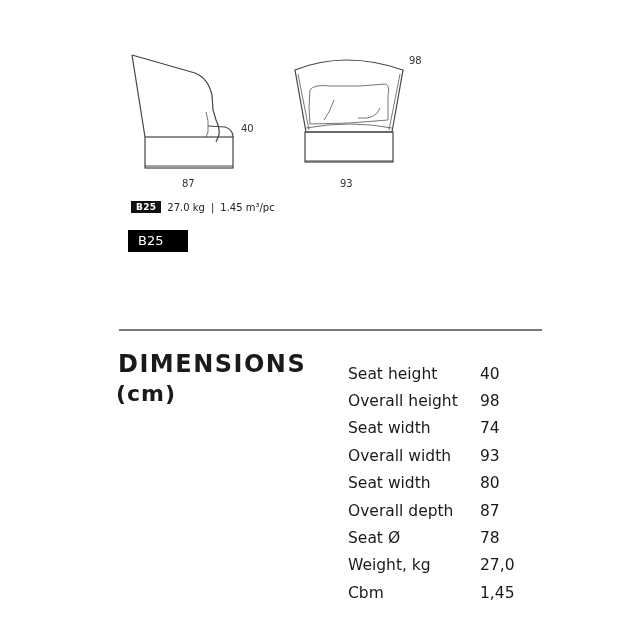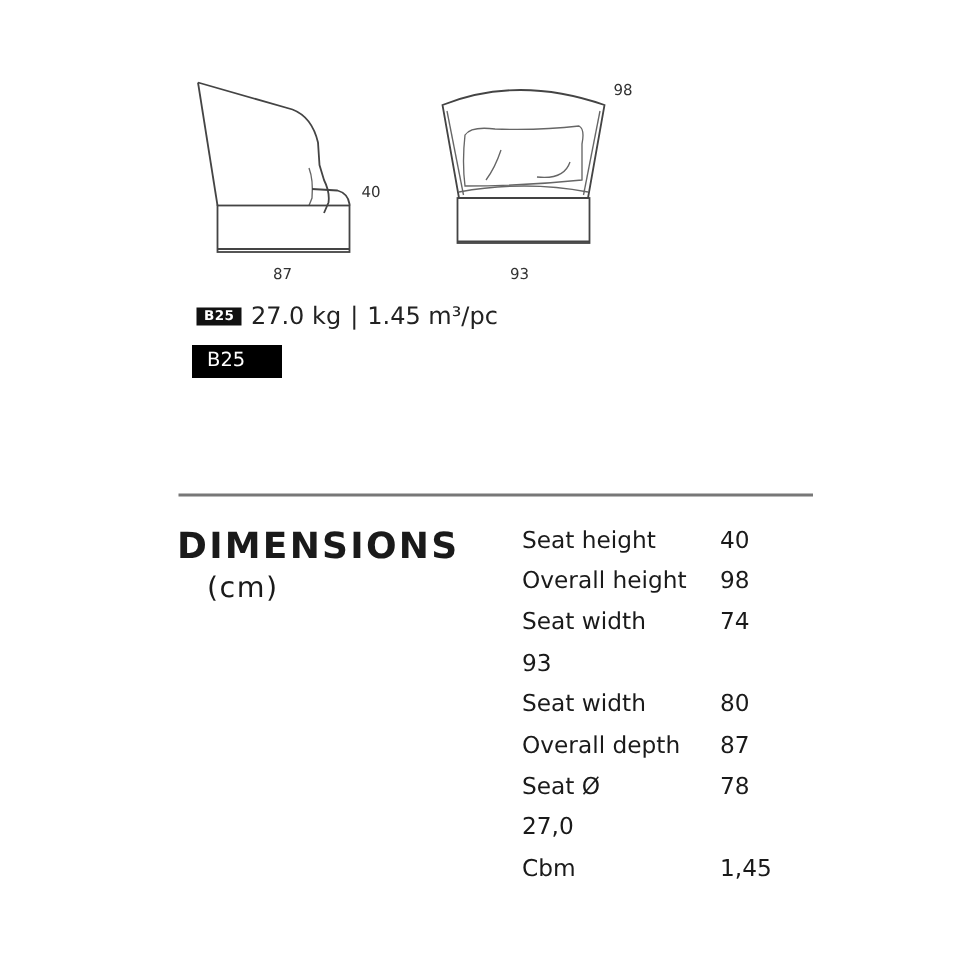--- a/index.html
+++ b/index.html
@@ -4,27 +4,27 @@
   <style>
     html, body { margin: 0; padding: 0; background: #ffffff; }
     body { width: 640px; height: 640px; position: relative; overflow: hidden;
            font-family: "DejaVu Sans", sans-serif; color: #1a1a1a; }
     .abs { position: absolute; }
     .dim-label { font-size: 10px; color: #333; }
     svg .ln { fill: none; stroke: #444; stroke-width: 1.2; }
     svg .lt { fill: none; stroke: #666; stroke-width: 0.9; }
     .badge-small { background: #111; color: #fff; font-size: 9px; font-weight: bold;
                    padding: 1px 5px; letter-spacing: 0.3px; }
-    .spec-text { font-size: 16px; color: #222; margin-left: 6px; }
+    .spec-text { font-size: 10px; color: #222; margin-left: 6px; }
     .badge-large { background: #000; color: #fff; font-size: 13px; padding: 2px 10px;
                    width: 40px; height: 18px; line-height: 18px; }
     .separator { left: 119px; top: 329px; width: 423px; height: 1.5px; background: #777; }
     .title { left: 118px; top: 350px; font-size: 24px; font-weight: bold; letter-spacing: 1.5px; text-align: center; }
-    .subtitle { left: 138px; top: 381px; font-size: 19px; font-weight: normal; letter-spacing: 1px; }
-    .table { left: 348px; top: 346px; }
+    .subtitle { left: 116px; top: 381px; font-size: 22px; font-weight: bold; letter-spacing: 1px; }
+    .table { left: 348px; top: 360px; }
     .row { display: flex; height: 27.4px; align-items: center; font-size: 15.5px; color: #1a1a1a; }
     .row .k { width: 132px; }
     .row .v { width: 60px; }
   </style>
 </head>
 <body>
 
 <svg class="abs" style="left:120px; top:40px;" width="130" height="130" viewBox="0 0 130 130">
 
   <path class="ln" d="M12,15 L75,33 Q88,38 92,55 L93,70 L96,80 Q100,88 99,95 L96,102"></path>
@@ -79,34 +79,36 @@
   </div>
   <div class="row">
     <span class="k">Overall height</span>
     <span class="v">98</span>
   </div>
   <div class="row">
     <span class="k">Seat width</span>
     <span class="v">74</span>
   </div>
   <div class="row">
+    <span class="k">Overall width</span>
     <span class="v">93</span>
   </div>
   <div class="row">
     <span class="k">Seat width</span>
     <span class="v">80</span>
   </div>
   <div class="row">
     <span class="k">Overall depth</span>
     <span class="v">87</span>
   </div>
   <div class="row">
     <span class="k">Seat Ø</span>
     <span class="v">78</span>
   </div>
   <div class="row">
+    <span class="k">Weight, kg</span>
     <span class="v">27,0</span>
   </div>
   <div class="row">
     <span class="k">Cbm</span>
     <span class="v">1,45</span>
   </div>
 </div>
 
 </body></html>

